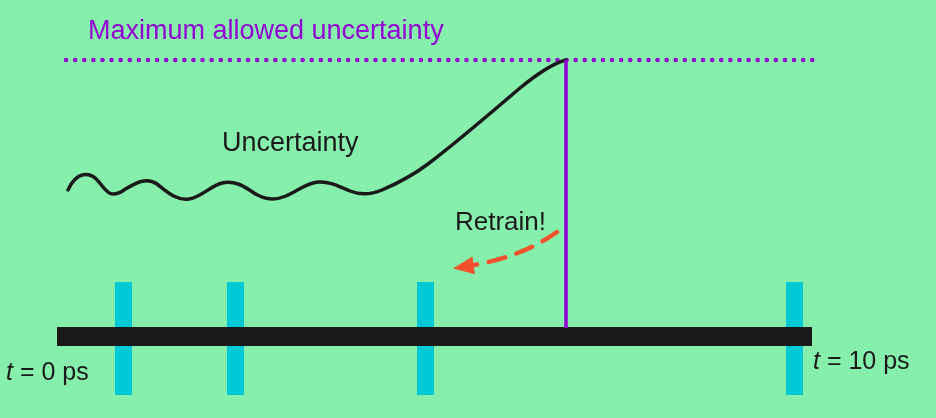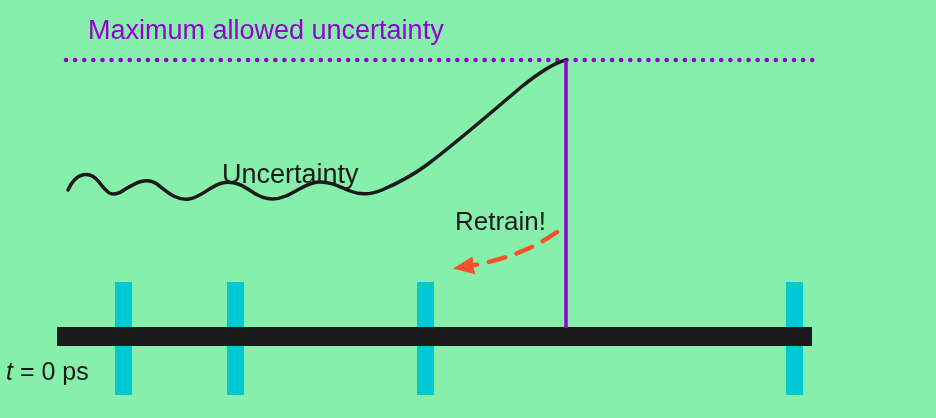--- a/index.html
+++ b/index.html
@@ -30,21 +30,20 @@
   .label-max {
     left: 88px;
     top: 16px;
     font-size: 27px;
     color: var(--purple, #9400d3);
   }
   .label-uncertainty {
     left: 222px;
     top: 128px;
     font-size: 27px;
-    margin-top: 32px;
   }
   .label-retrain {
     left: 455px;
     top: 198px;
     font-size: 26px;
     margin-top: 9px;
   }
   .label-t0 {
     left: 6px;
     top: 358px;
@@ -104,14 +103,17 @@
   <div class="label label-max">Maximum allowed uncertainty</div>
 
   <div class="label label-uncertainty">Uncertainty</div>
 
   <div class="label label-retrain">Retrain!</div>
 
   <div class="label label-t0">
     <span class="t-sym">t</span><span> = 0 ps</span>
   </div>
 
+  <div class="label label-t10">
+    <span class="t-sym">t</span><span> = 10 ps</span>
+  </div>
 
 </div>
 
 </body></html>

